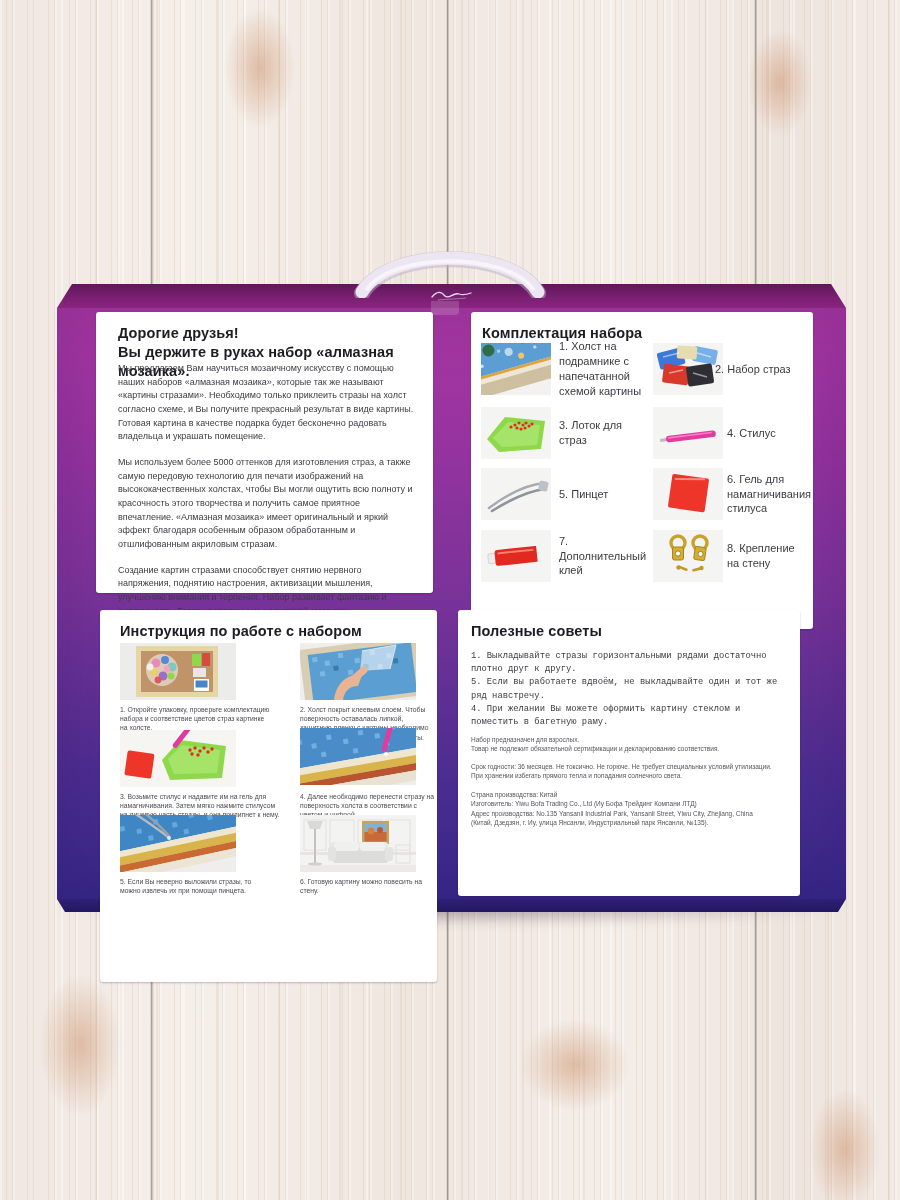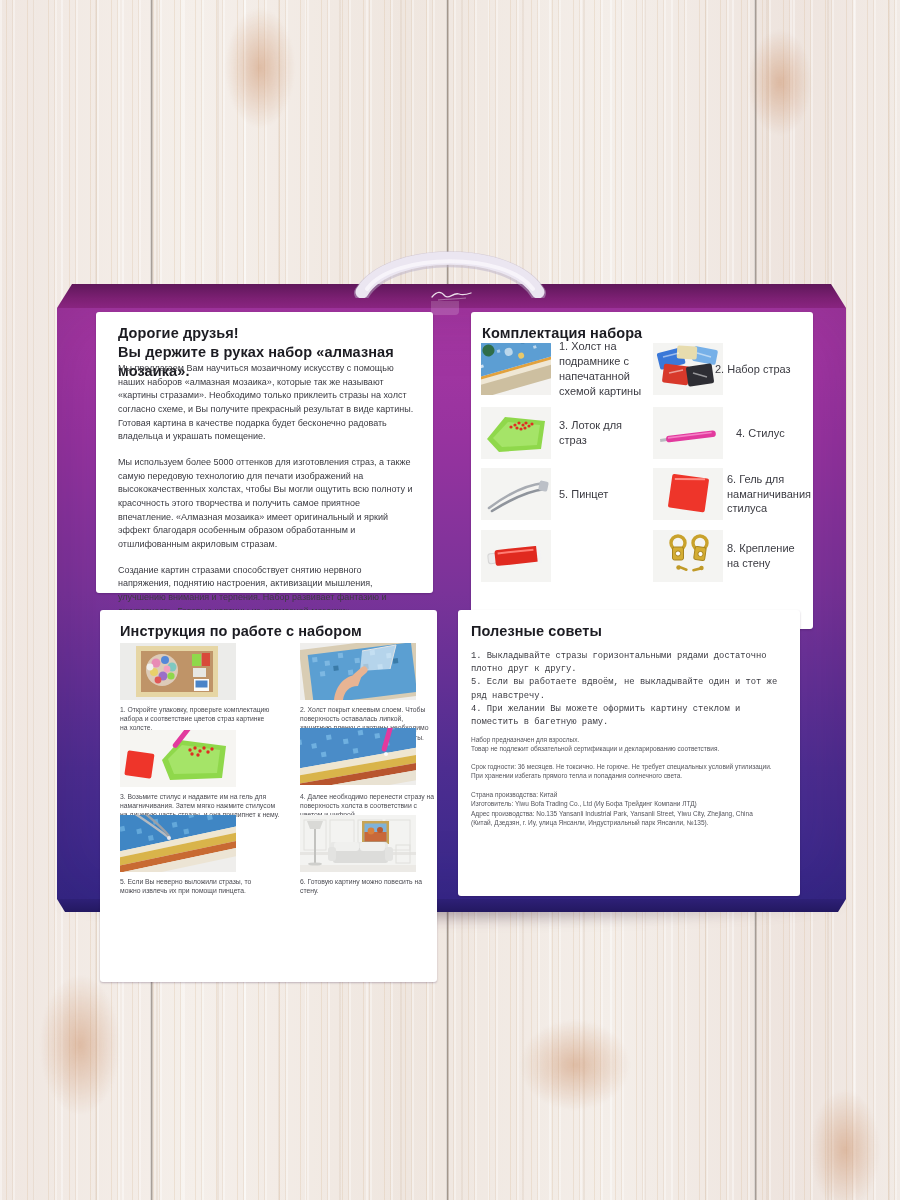--- a/index.html
+++ b/index.html
@@ -168,21 +168,21 @@
   <div class="abs thumb" style="left:182px;top:95px;">
     <svg width="70" height="52" viewBox="0 0 70 52">
       <rect width="70" height="52" fill="#f4f4f2"></rect>
       <g transform="rotate(-7 35 30)">
         <rect x="7" y="28.5" width="7" height="3" fill="#b9b9c0"></rect>
         <rect x="13" y="26.5" width="50" height="6.5" rx="3.2" fill="#e23a9e"></rect>
         <rect x="15" y="27.6" width="44" height="1.6" fill="#f581c6"></rect>
       </g>
     </svg>
   </div>
-  <div class="abs item-label kit-row-label" style="left:265px;top:95px;width:82px;">4. Стилус</div>
+  <div class="abs item-label kit-row-label" style="left:256px;top:95px;width:82px;">4. Стилус</div>
 
   <div class="abs thumb" style="left:10px;top:156px;">
     <svg width="70" height="52" viewBox="0 0 70 52">
       <rect width="70" height="52" fill="#f4f4f2"></rect>
       <path d="M63 15 C44 17 24 28 8 40" stroke="#a7abb2" stroke-width="2.6" fill="none" stroke-linecap="round"></path>
       <path d="M64 21 C46 23 27 33 11 43" stroke="#8f949c" stroke-width="2.6" fill="none" stroke-linecap="round"></path>
       <rect x="58" y="13" width="9" height="10" rx="2" fill="#bcc0c7" transform="rotate(12 62 18)"></rect>
     </svg>
   </div>
   <div class="abs item-label kit-row-label" style="left:88px;top:156px;width:92px;">5. Пинцет</div>
@@ -200,20 +200,21 @@
     <svg width="70" height="52" viewBox="0 0 70 52">
       <rect width="70" height="52" fill="#f4f4f2"></rect>
       <g transform="rotate(-6 35 26)">
         <rect x="7" y="21" width="8" height="10" rx="2.5" fill="#ececec" stroke="#d5d5d5"></rect>
         <rect x="14" y="18" width="44" height="16" rx="3" fill="#e02a20"></rect>
         <rect x="56" y="17" width="4" height="18" fill="#f3f3f3"></rect>
         <rect x="17" y="20.5" width="36" height="2" fill="#ff7d74"></rect>
       </g>
     </svg>
   </div>
+  <div class="abs item-label kit-row-label" style="left:88px;top:218px;width:92px;">7. Дополнительный клей</div>
 
   <div class="abs thumb" style="left:182px;top:218px;">
     <svg width="70" height="52" viewBox="0 0 70 52">
       <rect width="70" height="52" fill="#f4f4f2"></rect>
       <g stroke="#a8841e" stroke-width="1" fill="#d4ad33">
         <circle cx="25" cy="13" r="7" fill="none" stroke="#c9a22c" stroke-width="3.4"></circle>
         <rect x="19.5" y="17" width="11" height="13" rx="2"></rect>
         <circle cx="25" cy="23.5" r="2.6" fill="#ffffff"></circle>
         <circle cx="47" cy="13" r="7" fill="none" stroke="#c9a22c" stroke-width="3.4"></circle>
         <rect x="41.5" y="17" width="11" height="13" rx="2" transform="rotate(8 47 23)"></rect>

